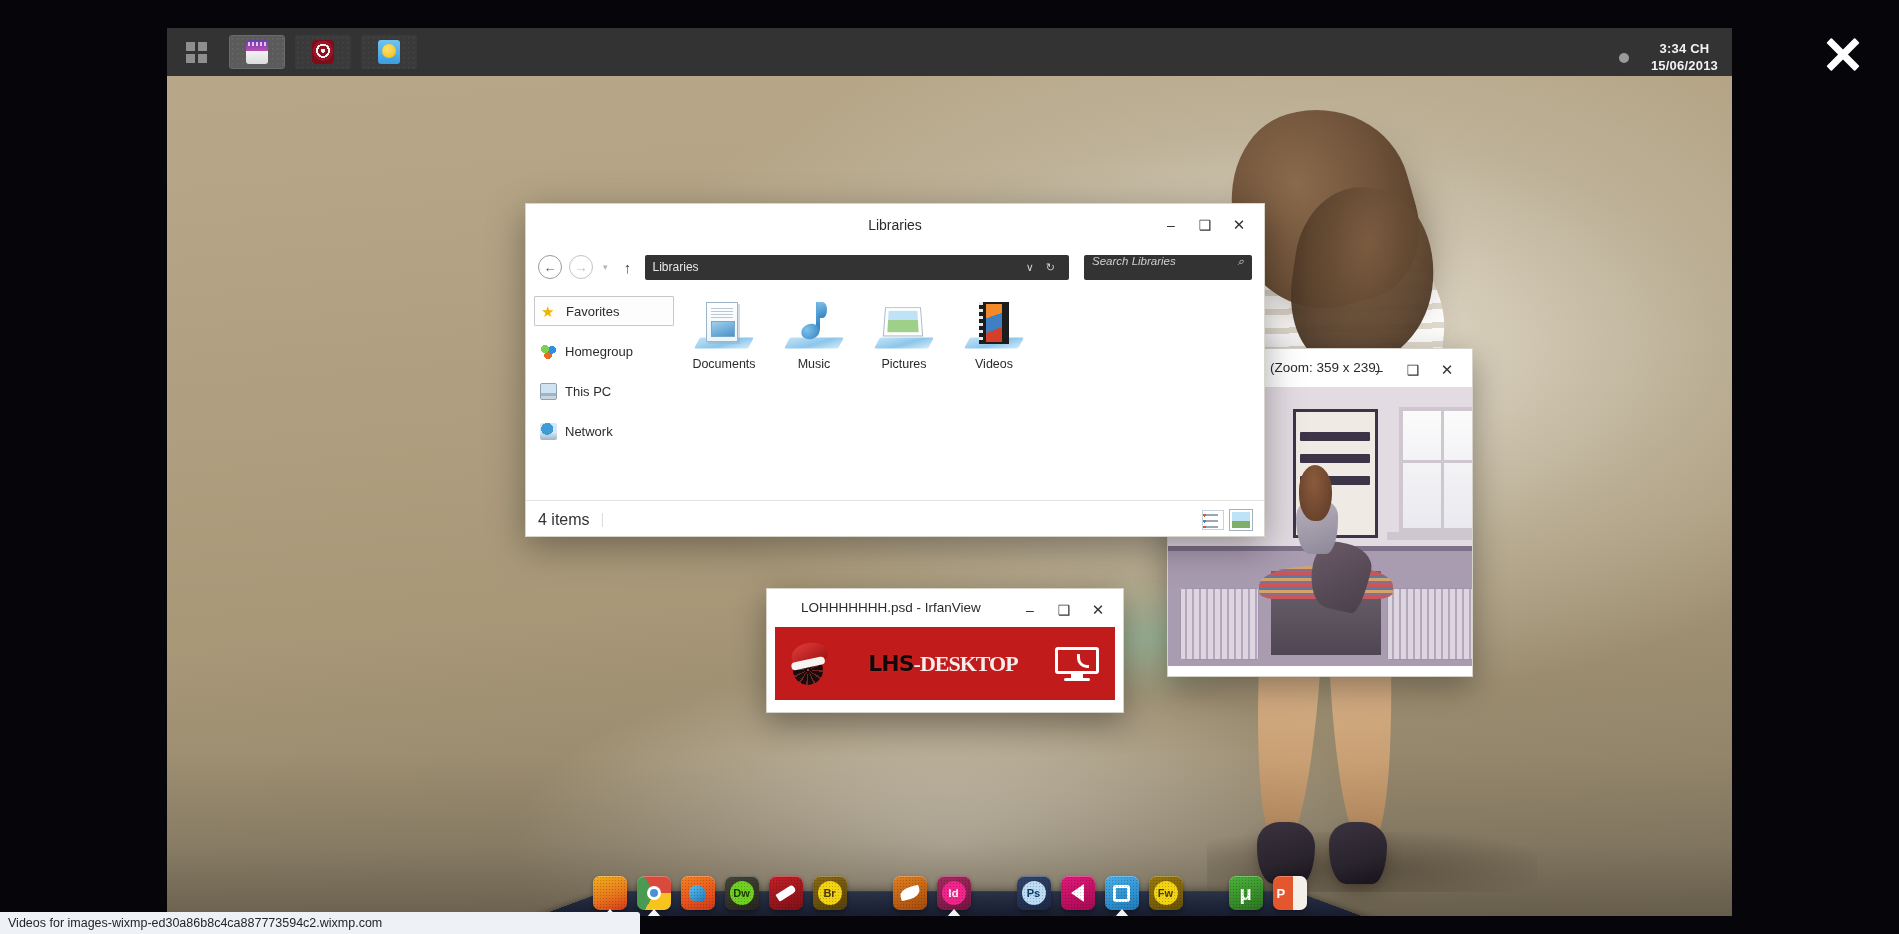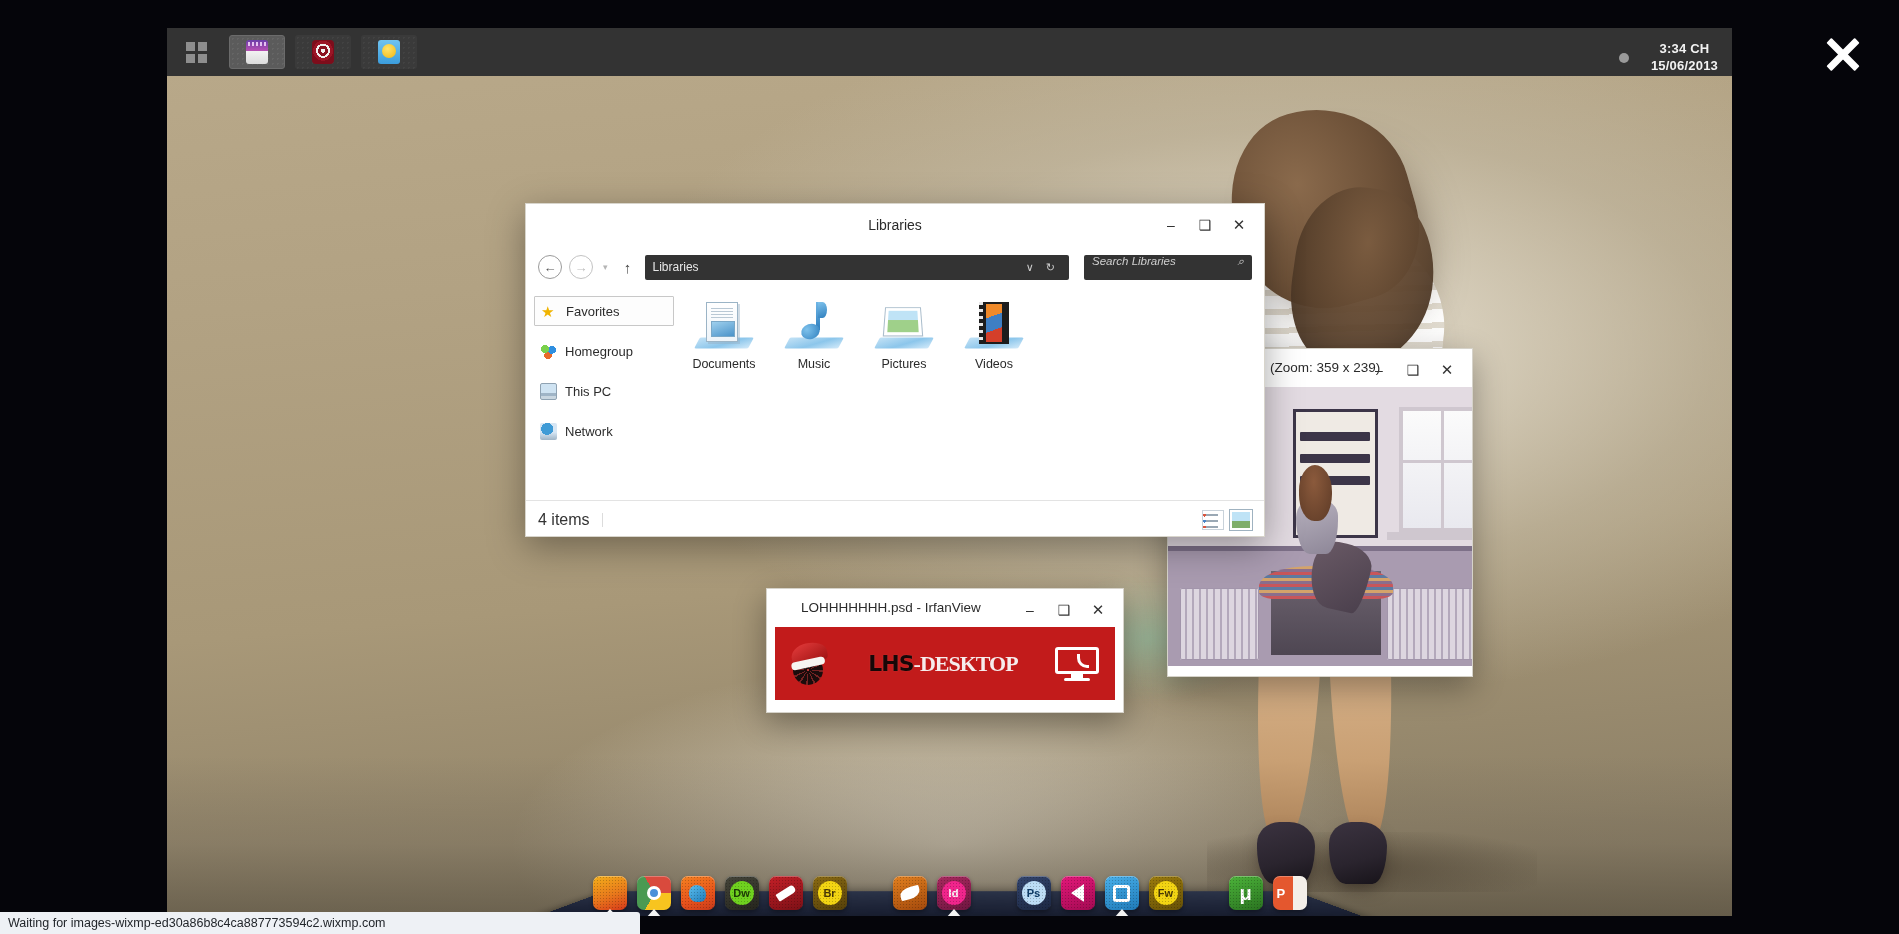--- a/index.html
+++ b/index.html
@@ -631,16 +631,16 @@
     </div>
 
   </div>
 
   <div class="ov-close">
     <span></span>
     <span></span>
   </div>
 
   <div class="statusbar">
-    <span>Waiting for images-wixmp-ed30a86b8c4ca887773594c2.wixmp.com</span>
+    <span>Videos for images-wixmp-ed30a86b8c4ca887773594c2.wixmp.com</span>
   </div>
 
 </div>
 
 </body></html>

